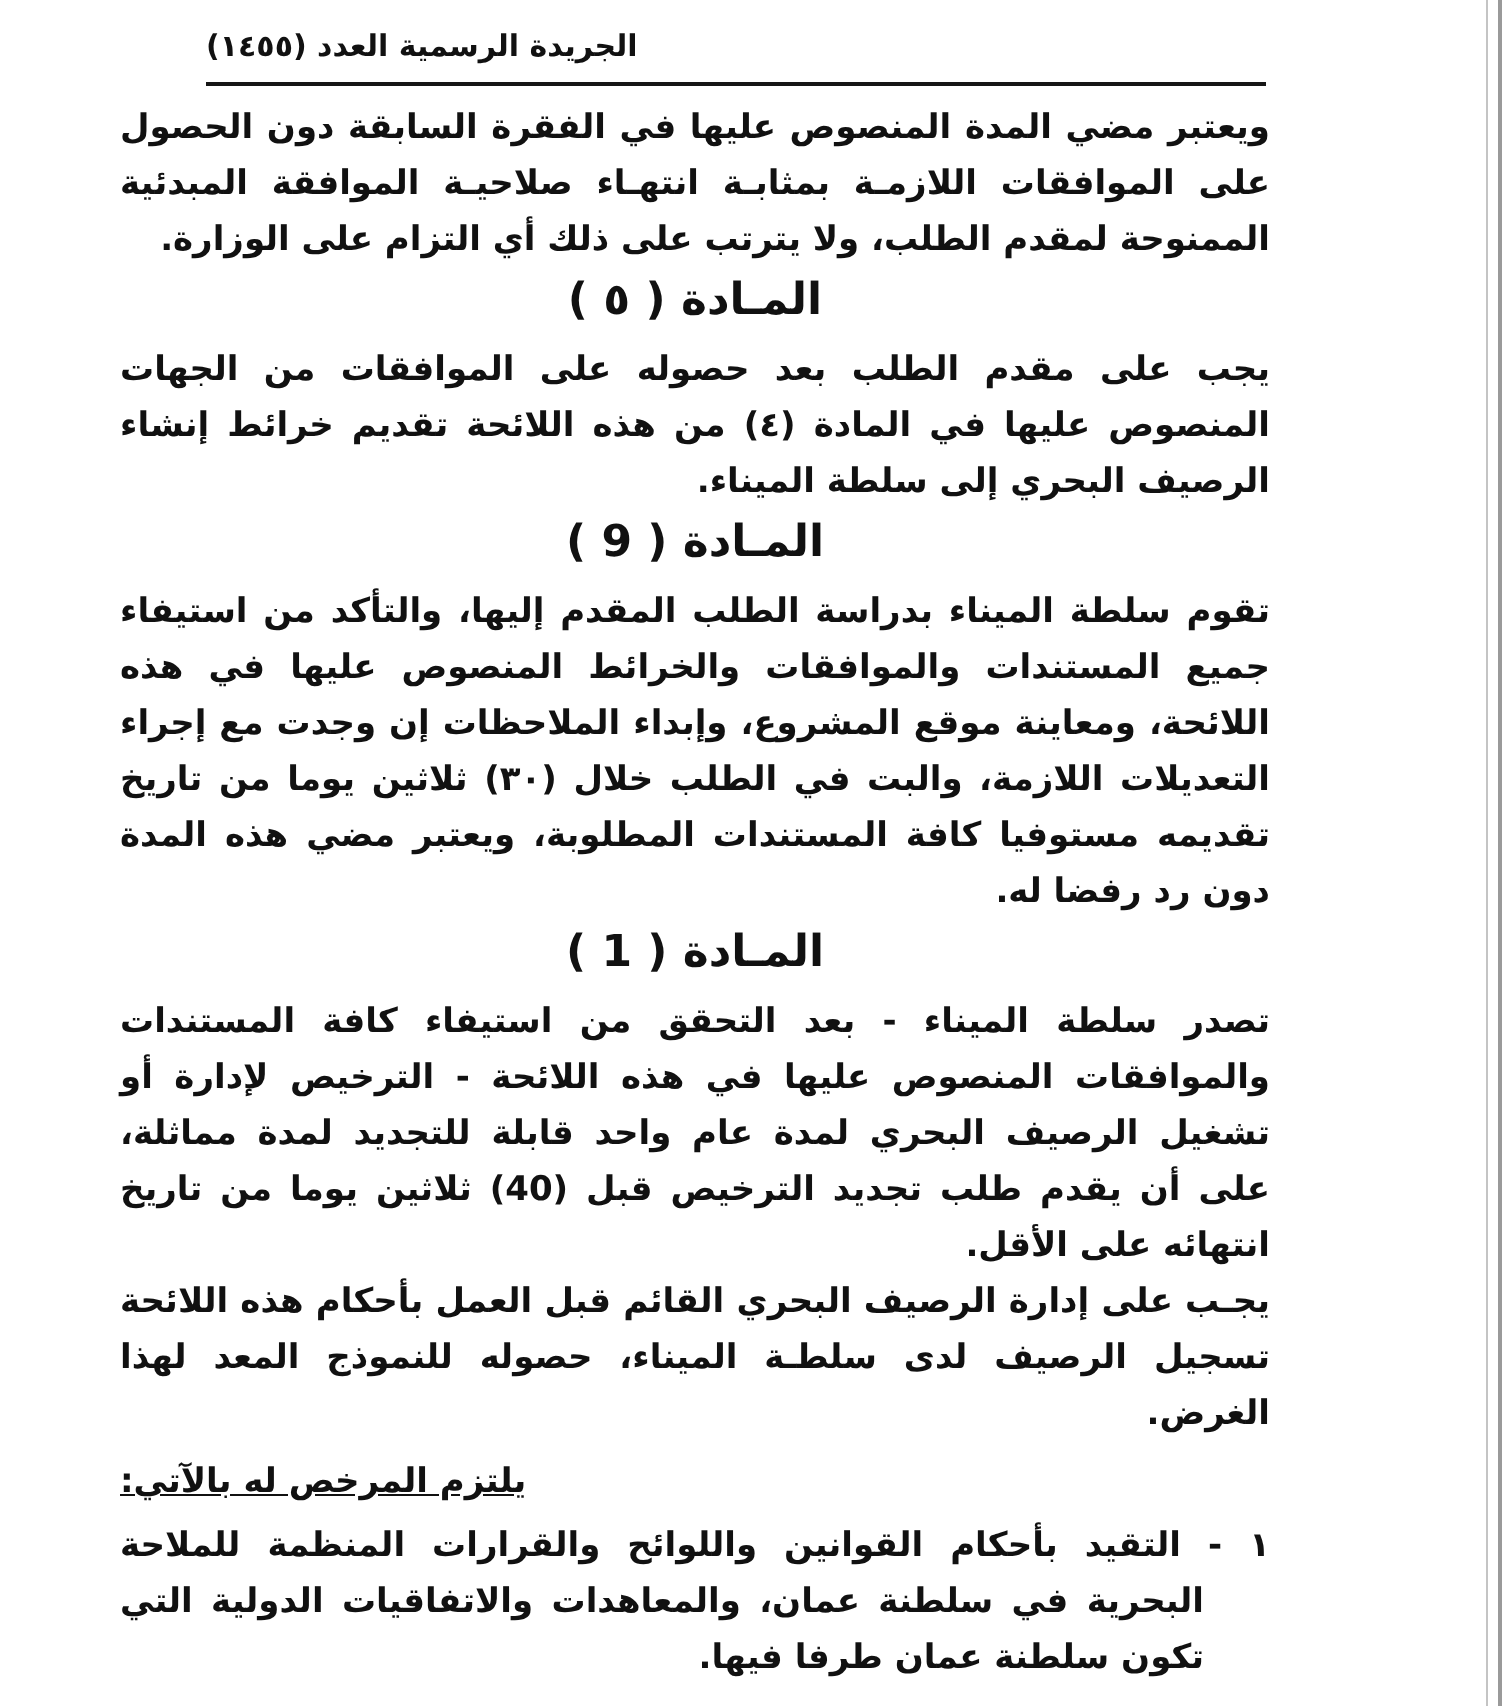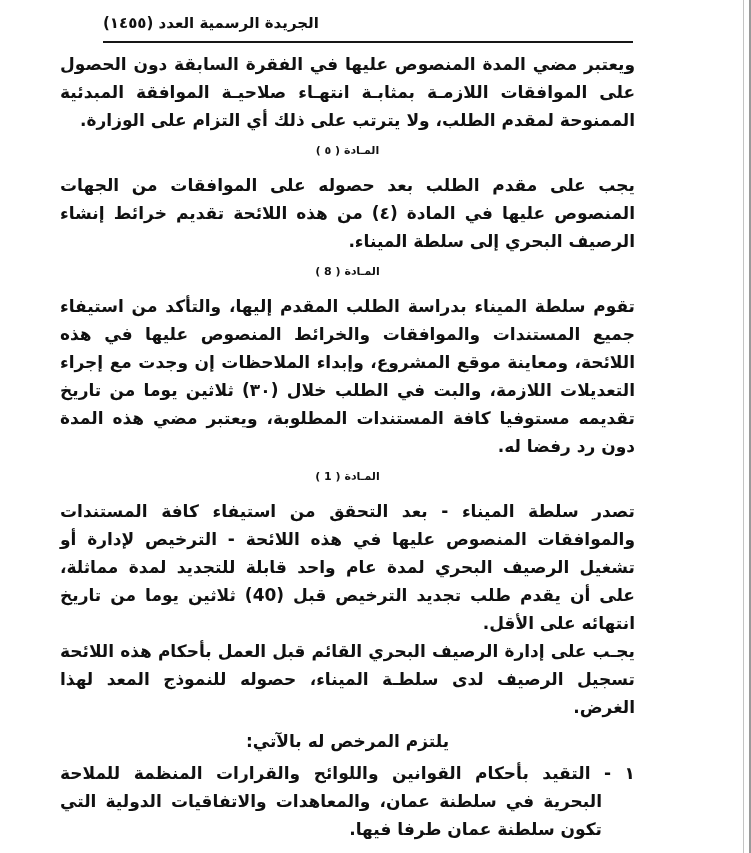--- a/index.html
+++ b/index.html
@@ -58,28 +58,29 @@
     line-height: 28px;
     text-align: justify;
     text-justify: inter-word;
   }
   .para {
     margin: 0;
     text-align: justify;
   }
   .article-heading {
     margin: 3px 0 6px 0;
-    font-size: 11px;
+    font-size: 22px;
     font-weight: bold;
     text-align: center;
     line-height: 28px;
   }
   .lead-line {
     margin: 6px 0 0 0;
-    text-align: center;
+    text-align: left;
+    text-decoration: underline;
   }
   .list-item {
     margin: 4px 0 0 0;
     padding-right: 33px;
     text-indent: -33px;
     text-align: justify;
   }
 </style>
 </head>
 <body>
@@ -93,21 +94,21 @@
   </header>
 
   <main class="doc-body">
 
     <p class="para">ويعتبر مضي المدة المنصوص عليها في الفقرة السابقة دون الحصول على الموافقات اللازمـة بمثابـة انتهـاء صلاحيـة الموافقة المبدئية الممنوحة لمقدم الطلب، ولا يترتب على ذلك أي التزام على الوزارة.</p>
 
     <h2 class="article-heading">المـادة ( ٥ )</h2>
 
     <p class="para">يجب على مقدم الطلب بعد حصوله على الموافقات من الجهات المنصوص عليها في المادة (٤) من هذه اللائحة تقديم خرائط إنشاء الرصيف البحري إلى سلطة الميناء.</p>
 
-    <h2 class="article-heading">المـادة ( 8 )</h2>
+    <h2 class="article-heading">المـادة ( 9 )</h2>
 
     <p class="para">تقوم سلطة الميناء بدراسة الطلب المقدم إليها، والتأكد من استيفاء جميع المستندات والموافقات والخرائط المنصوص عليها في هذه اللائحة، ومعاينة موقع المشروع، وإبداء الملاحظات إن وجدت مع إجراء التعديلات اللازمة، والبت في الطلب خلال (٣٠) ثلاثين يوما من تاريخ تقديمه مستوفيا كافة المستندات المطلوبة، ويعتبر مضي هذه المدة دون رد رفضا له.</p>
 
     <h2 class="article-heading">المـادة ( 1 )</h2>
 
     <p class="para">تصدر سلطة الميناء - بعد التحقق من استيفاء كافة المستندات والموافقات المنصوص عليها في هذه اللائحة - الترخيص لإدارة أو تشغيل الرصيف البحري لمدة عام واحد قابلة للتجديد لمدة مماثلة، على أن يقدم طلب تجديد الترخيص قبل (40) ثلاثين يوما من تاريخ انتهائه على الأقل.</p>
 
 
     <p class="para">يجـب على إدارة الرصيف البحري القائم قبل العمل بأحكام هذه اللائحة تسجيل الرصيف لدى سلطـة الميناء، حصوله للنموذج المعد لهذا الغرض.</p>
 

